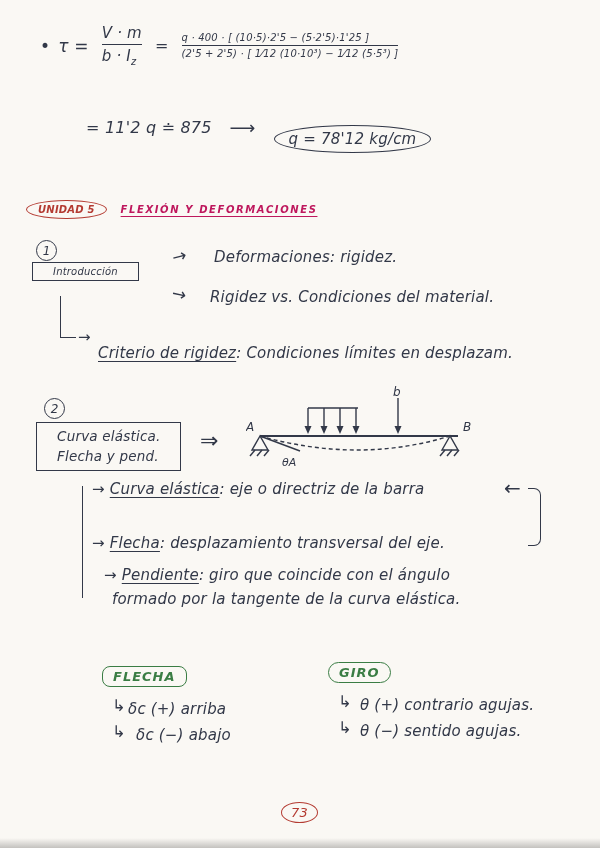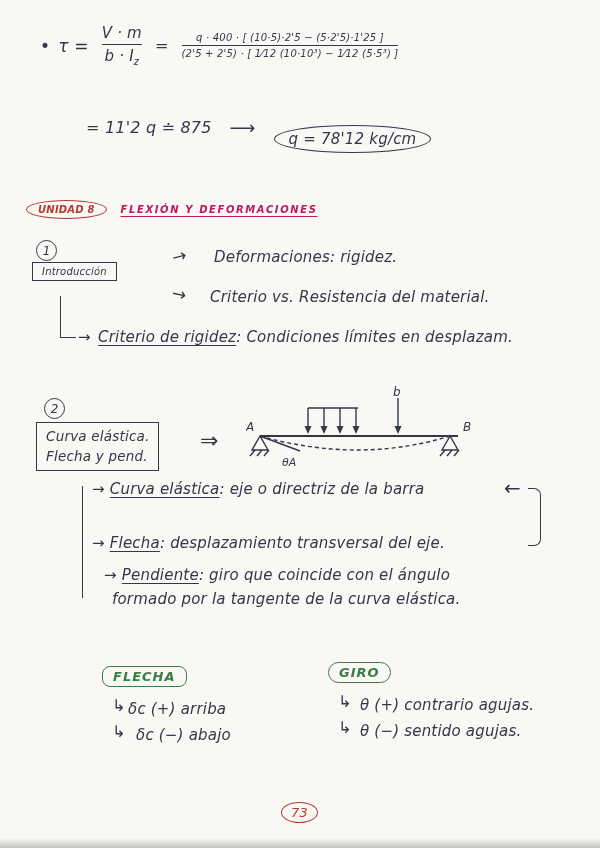--- a/index.html
+++ b/index.html
@@ -18,26 +18,26 @@
     background: linear-gradient(to bottom, rgba(0,0,0,0), rgba(0,0,0,0.22));
     pointer-events: none;
   }
   .abs { position: absolute; }
   .hw { font-style: italic; color: #323848; letter-spacing: .2px; }
   .pink { color: #be185d; }
   .green { color: #3a7d44; } .fs13 { font-size: 13px; } .fs14 { font-size: 10px; }
   .fs15 { font-size: 15px; } .fs16 { font-size: 16px; } .fs17 { font-size: 17px; }
   .fs20 { font-size: 20px; } .fs22 { font-size: 22px; }
   .row { display: flex; align-items: center; gap: 8px; }
-  .frac { display: inline-flex; flex-direction: column; align-items: center; margin: 0 5px; }
+  .frac { display: inline-flex; flex-direction: column; align-items: flex-start; margin: 0 5px; }
   .frac .bar { align-self: stretch; border-top: 1.6px solid #323848; margin: 2px 0; }
   .oval { display: inline-block; border: 1.6px solid #323848; border-radius: 50%; padding: 4px 14px; margin-top: 23px; }
   .oval-red { display: inline-block; border: 1.8px solid #b43b32; border-radius: 50%; padding: 3px 11px; color: #b43b32; }
   .u { text-decoration: underline; text-underline-offset: 3px; text-decoration-thickness: 1.2px; }
-  .inkbox { border: 1.5px solid #323848; padding: 3px 9px; font-style: italic; }
+  .inkbox { border: 1.5px solid #323848; padding: 3px 20px; font-style: italic; }
   .greenbox { border: 1.7px solid #3a7d44; color: #3a7d44; border-radius: 8px; padding: 2px 10px; font-weight: bold; letter-spacing: 1px; }
   .cnum { width: 21px; height: 21px; border: 1.5px solid #323848; border-radius: 50%;
           display: flex; align-items: center; justify-content: center; font-size: 12px; font-style: italic; color:#323848; }
   .vline { border-left: 1.5px solid #323848; width: 0; }
   .elbow { border-left: 1.5px solid #323848; border-bottom: 1.5px solid #323848; }
   .bracket { border-top: 1.7px solid #323848; border-right: 1.7px solid #323848; border-bottom: 1.7px solid #323848; border-radius: 0 7px 7px 0; }
   sub { font-size: 0.65em; }
 </style>
 </head>
 <body>
@@ -60,36 +60,36 @@
     </span>
   </div>
 
   <div class="abs row" style="left:86px; top:102px;">
     <span class="hw fs16">= 11'2 q ≐ 875</span>
     <span class="hw fs18" style="font-size:18px; margin:0 10px;">⟶</span>
     <span class="oval hw fs15">q = 78'12 kg/cm</span>
   </div>
 
   <div class="abs row" style="left:26px; top:200px; gap:14px;">
-    <span class="oval-red hw fs14" style="font-weight:bold;">UNIDAD 8</span>
+    <span class="oval-red hw fs14" style="font-weight:bold;">UNIDAD 5</span>
     <span class="hw pink fs14 u" style="letter-spacing:1.6px; font-weight:bold;">FLEXIÓN Y DEFORMACIONES</span>
   </div>
 
   <div class="abs cnum" style="left:36px; top:240px;">1</div>
   <div class="abs inkbox hw fs14" style="left:32px; top:262px;">Introducción</div>
 
   <span class="abs hw fs17" style="left:172px; top:246px; transform:rotate(-14deg);">→</span>
   <span class="abs hw fs15" style="left:214px; top:248px;">Deformaciones: rigidez.</span>
 
   <span class="abs hw fs17" style="left:172px; top:284px; transform:rotate(12deg);">→</span>
-  <span class="abs hw fs15" style="left:210px; top:288px;">Criterio vs. Resistencia del material.</span>
+  <span class="abs hw fs15" style="left:210px; top:288px;">Rigidez vs. Condiciones del material.</span>
 
   <div class="abs elbow" style="left:60px; top:296px; width:16px; height:42px;"></div>
   <span class="abs hw fs15" style="left:78px; top:328px;">→</span>
-  <span class="abs hw fs15" style="left:98px; top:328px;"><span class="u">Criterio de rigidez</span><span>: Condiciones límites en desplazam.</span></span>
+  <span class="abs hw fs15" style="left:98px; top:344px;"><span class="u">Criterio de rigidez</span><span>: Condiciones límites en desplazam.</span></span>
 
   <div class="abs cnum" style="left:44px; top:398px;">2</div>
   <div class="abs inkbox hw" style="left:36px; top:422px; font-size:13.5px; line-height:1.5; text-align:left;">
     <span style="display:block;">Curva elástica.</span>
     <span style="display:block;">Flecha y pend.</span>
   </div>
   <span class="abs hw fs22" style="left:200px; top:428px;">⇒</span>
 
   <svg class="abs" style="left:246px; top:386px;" width="240" height="94" viewBox="0 0 240 94">
     <g stroke="#323848" fill="none" stroke-width="1.4">

